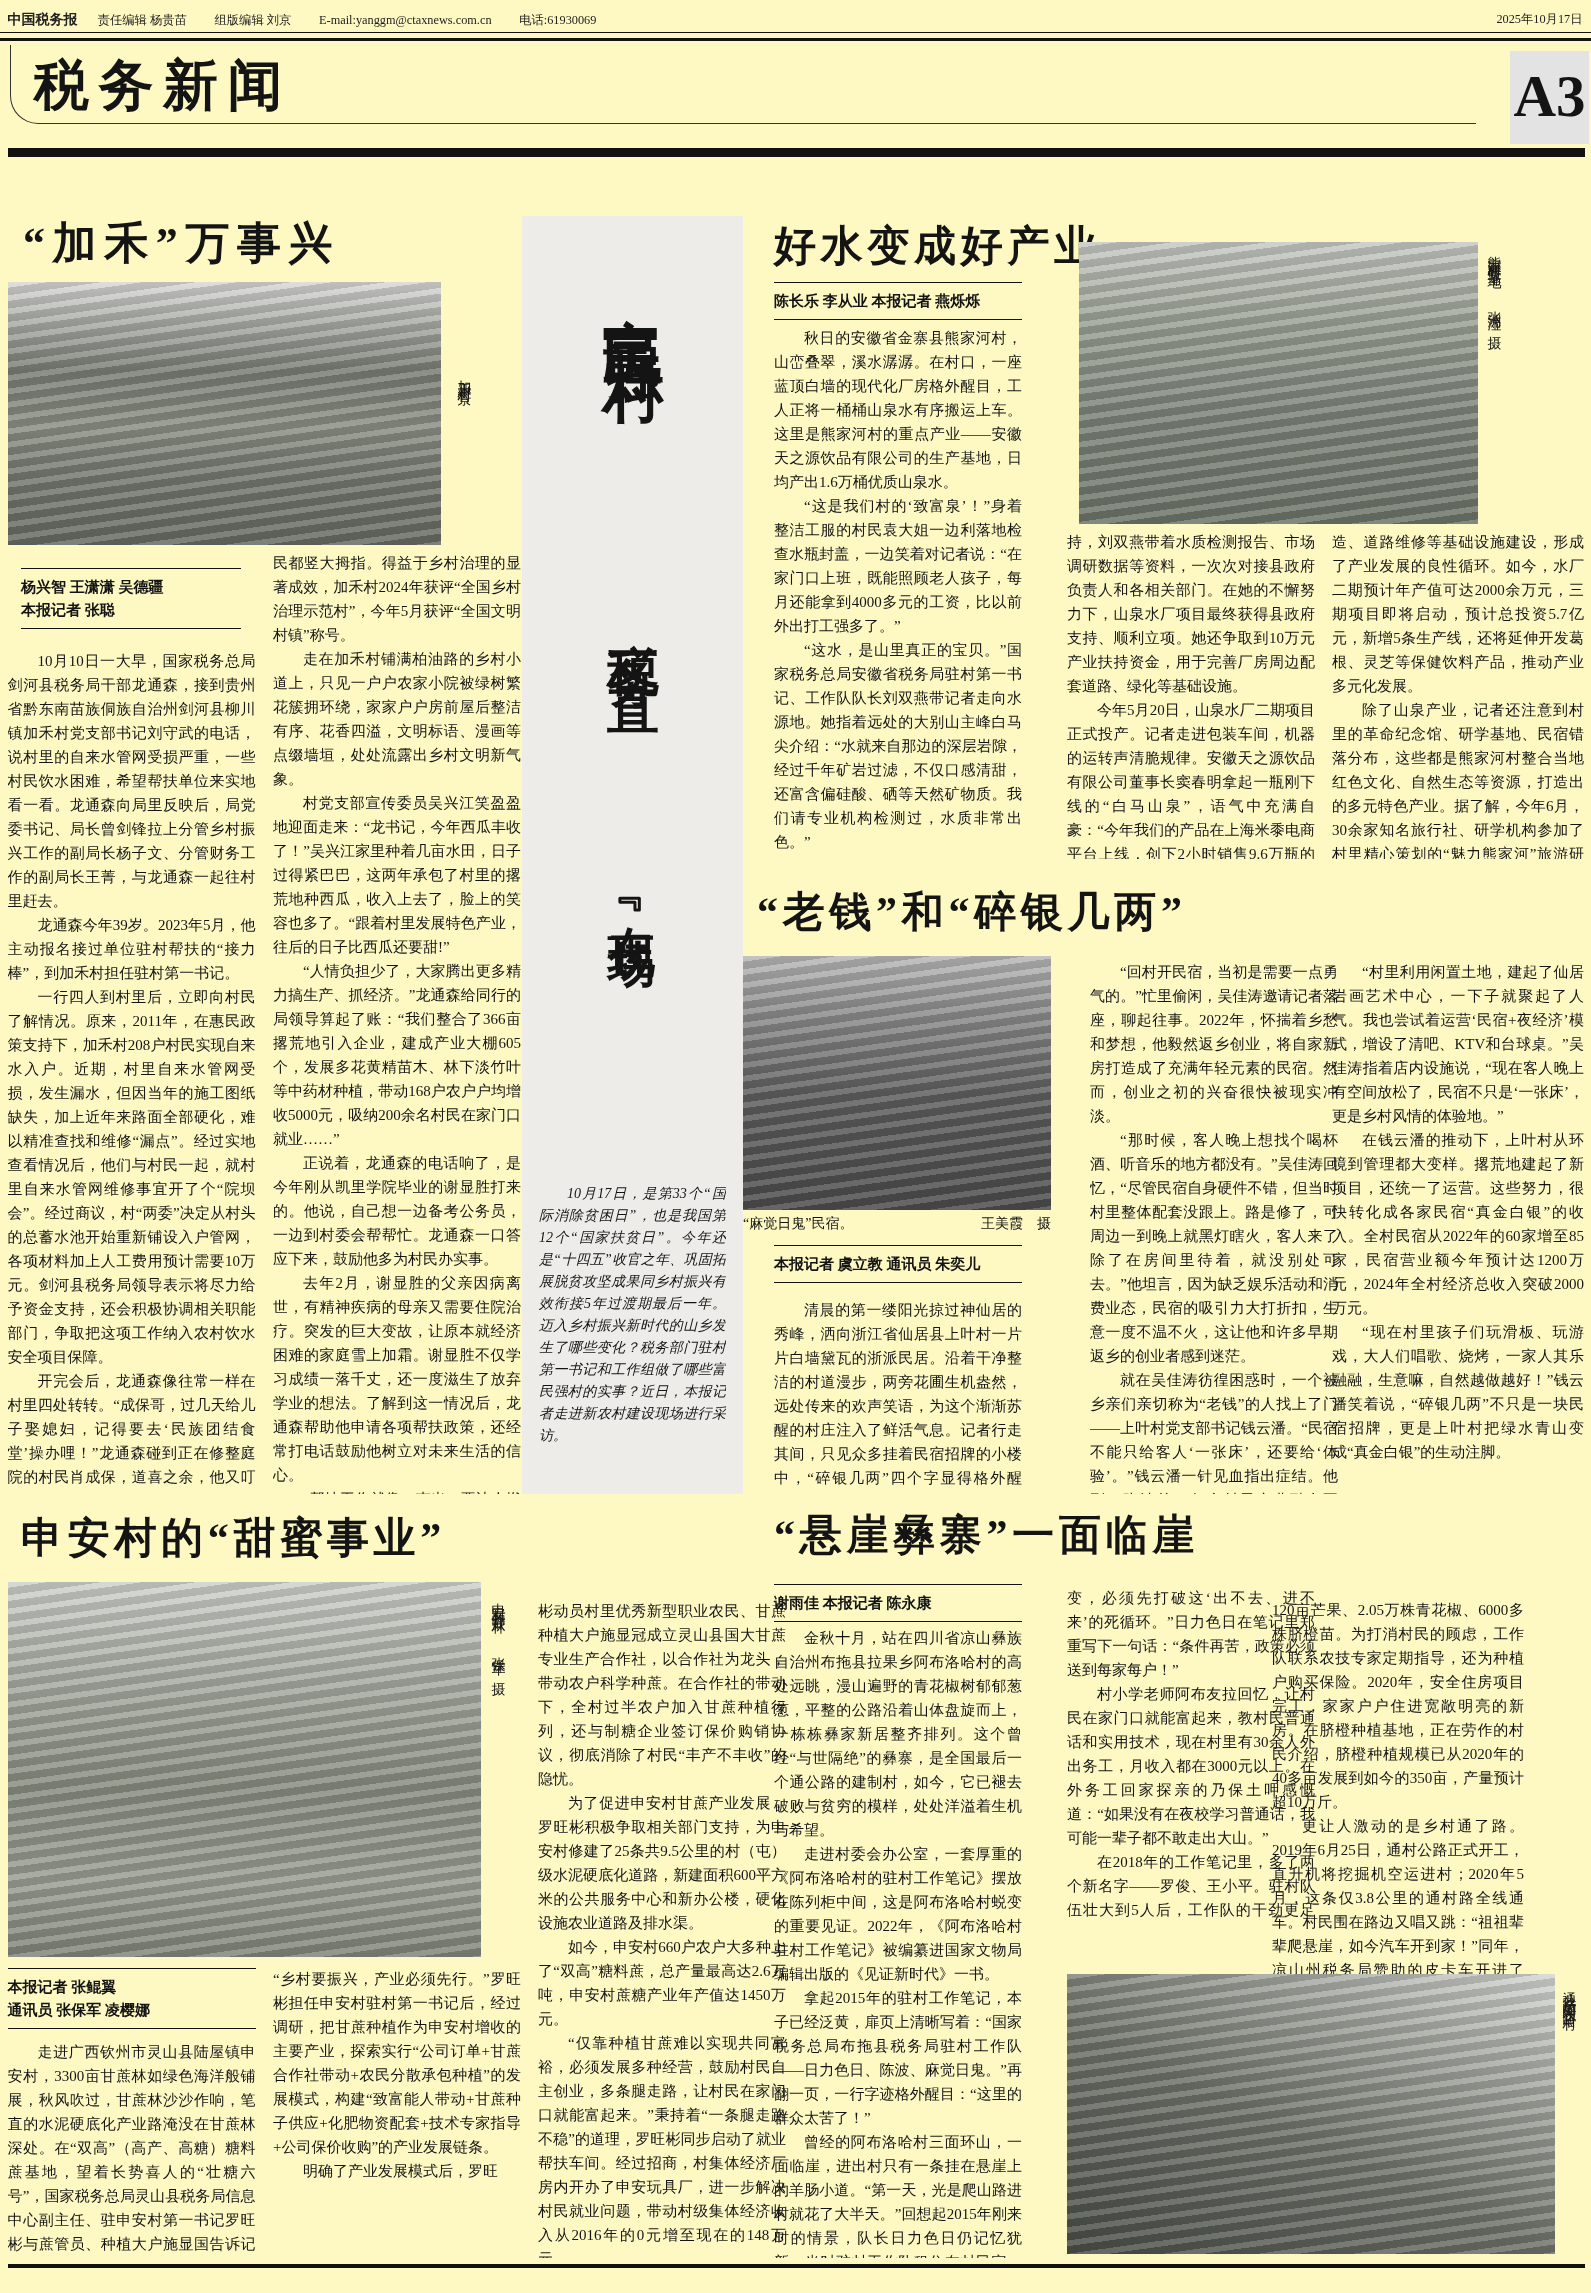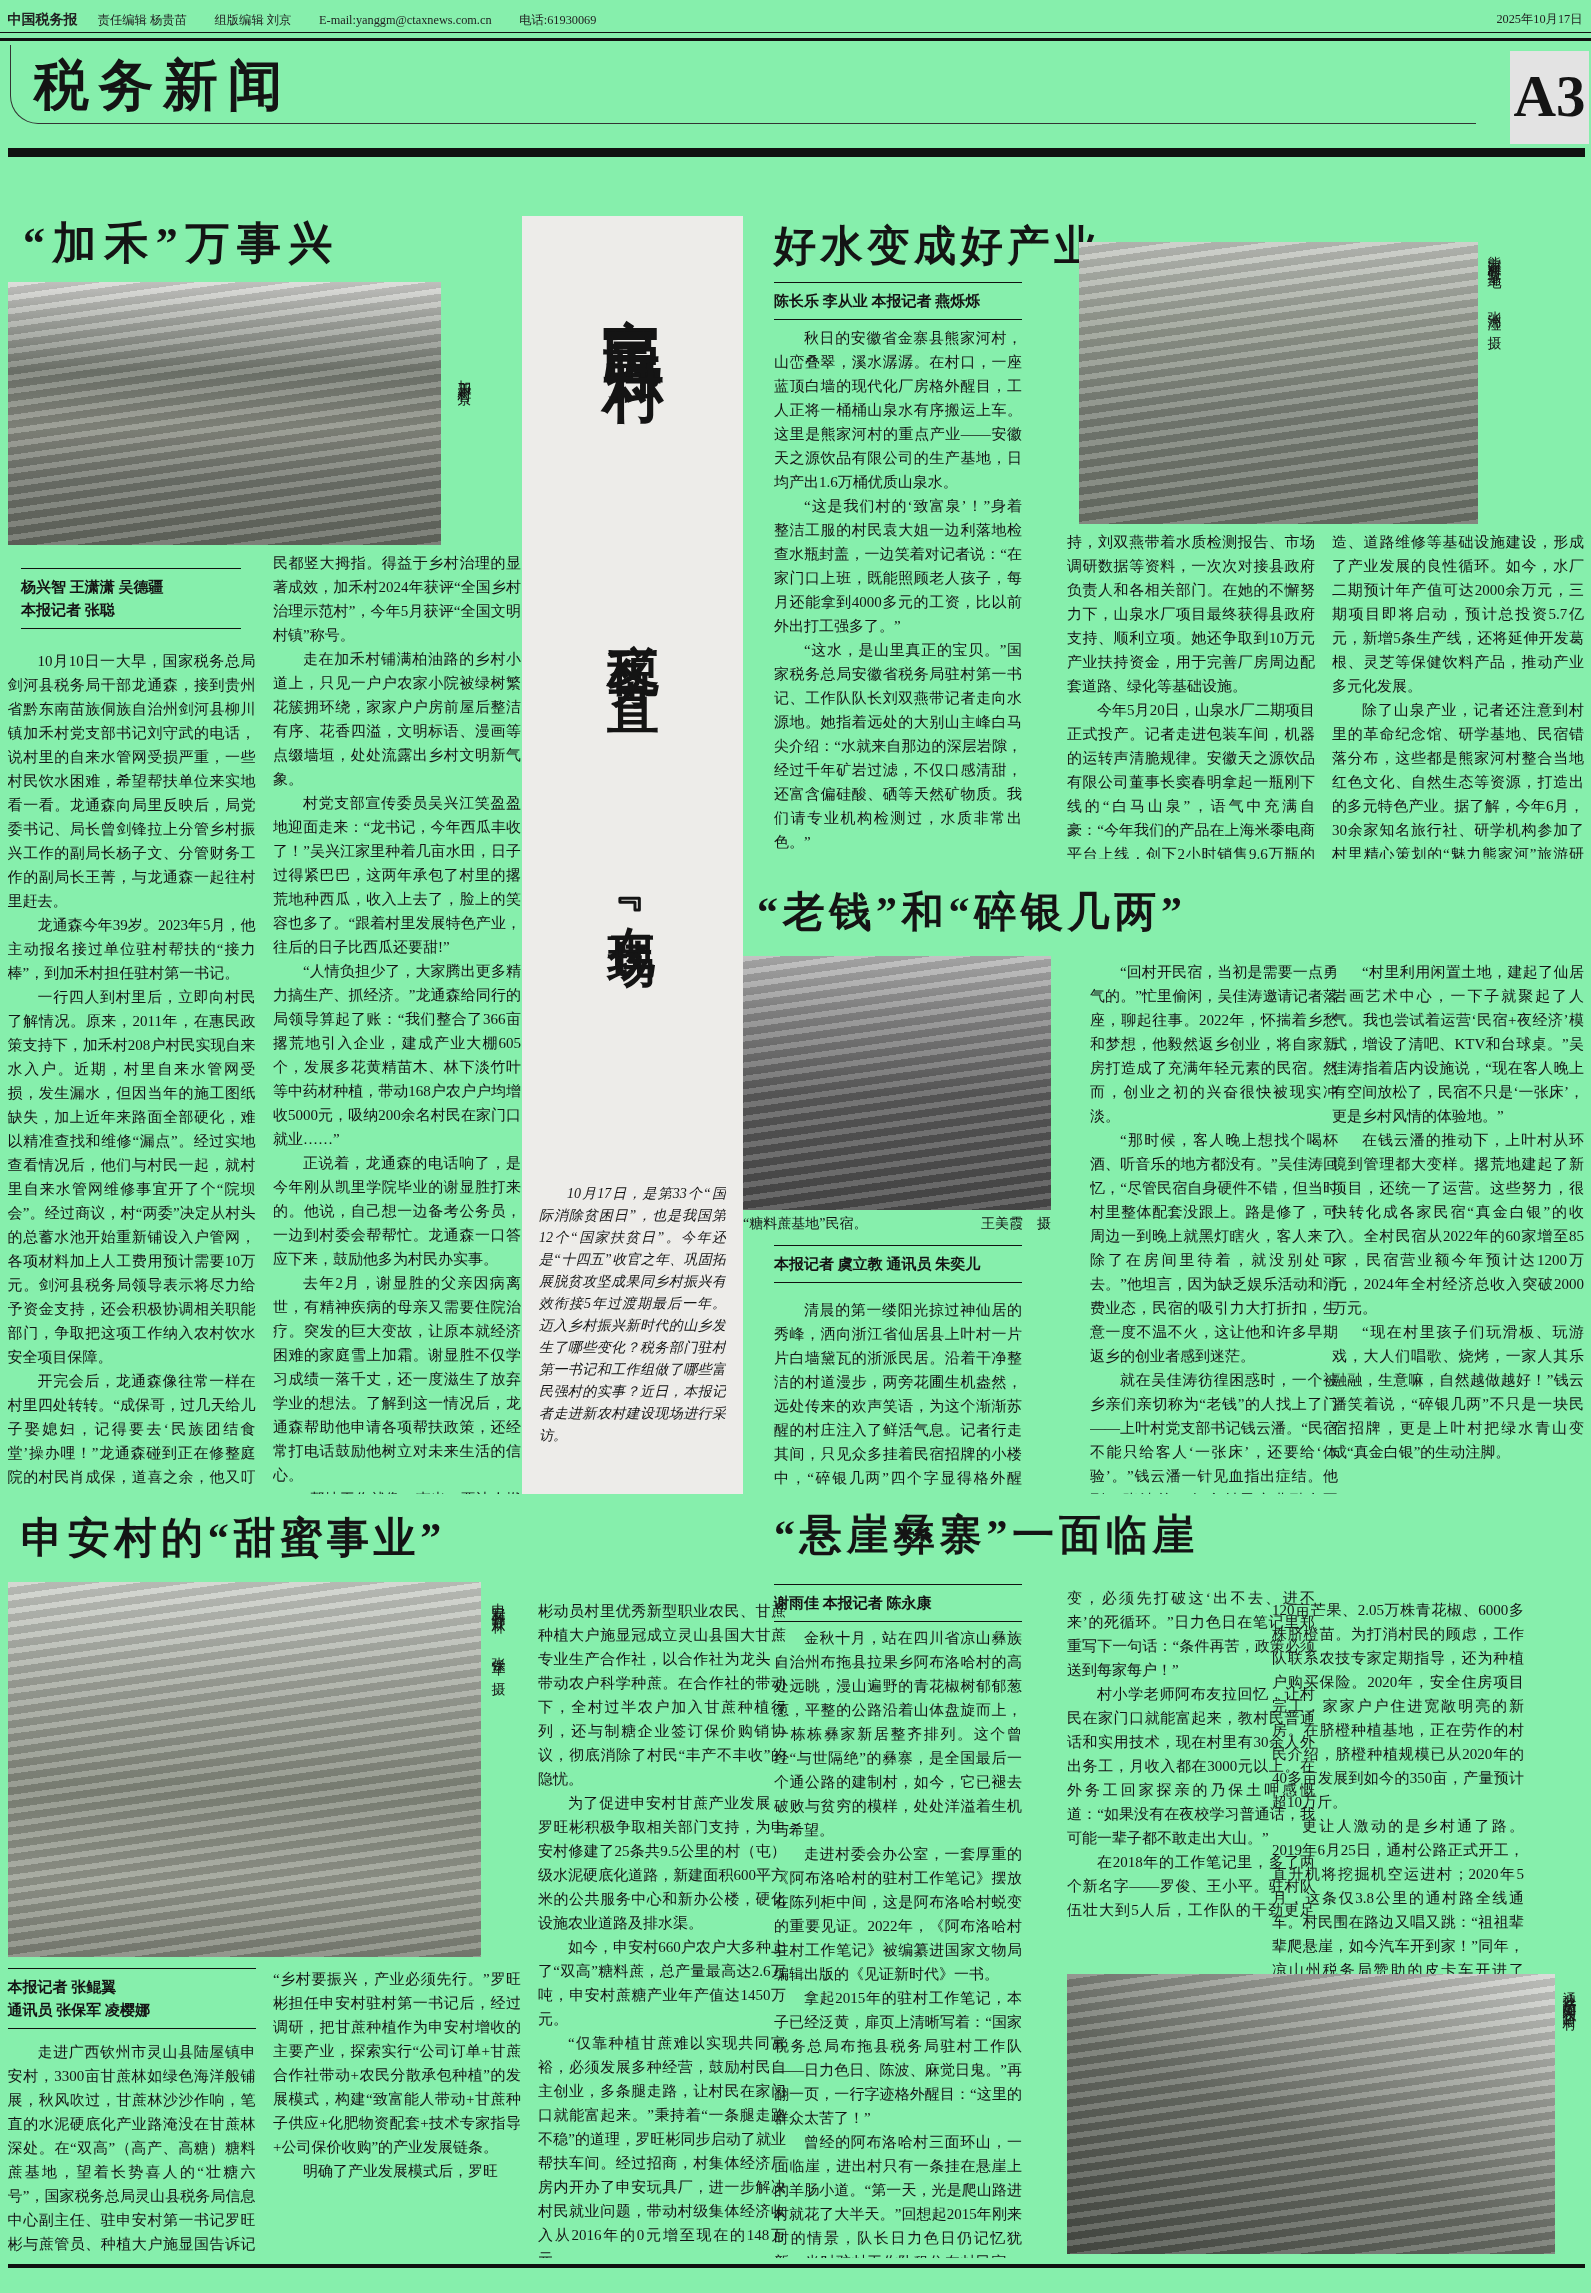--- a/index.html
+++ b/index.html
@@ -1,16 +1,16 @@
 <!DOCTYPE html>
 <html style="font-size:15px"><head>
 <meta charset="utf-8">
 <style>
   html,body{margin:0;padding:0;background:#e9e9e9;}
-  #paper{position:relative;width:1592px;height:2294px;background:#86efac;color:#141414;
+  #paper{position:relative;width:1592px;height:2294px;background:#fef9c3;color:#141414;
          font-family:"Liberation Serif","DejaVu Serif",serif;overflow:hidden;text-decoration:underline;}
   .abs{position:absolute;}
   
   .hdr{font-size:12.3px;white-space:nowrap;color:#222;}
   .hdr b{font-size:14px;font-weight:bold;}
   .rule{background:#111;}
   
   .mast-title{font-size:55px;font-weight:bold;letter-spacing:9.5px;font-family:"Liberation Sans","DejaVu Sans",sans-serif;}
   .mast-frame{border-left:1.9px solid #333;border-bottom:0.9px solid #333;border-bottom-left-radius:28px;}
   .pageno{background:#e3e3e3;text-align:center;font-weight:bold;font-size:59px;line-height:91px;font-family:"Liberation Serif",serif;}
@@ -113,21 +113,21 @@
       <p>今年5月20日，山泉水厂二期项目正式投产。记者走进包装车间，机器的运转声清脆规律。安徽天之源饮品有限公司董事长窦春明拿起一瓶刚下线的“白马山泉”，语气中充满自豪：“今年我们的产品在上海米黍电商平台上线，创下2小时销售9.6万瓶的佳绩!”</p>
     </div>
   <div class="abs coltext" style="left:1332px;top:530px;width:252px;height:329px;">
       <p class="cont">造、道路维修等基础设施建设，形成了产业发展的良性循环。如今，水厂二期预计年产值可达2000余万元，三期项目即将启动，预计总投资5.7亿元，新增5条生产线，还将延伸开发葛根、灵芝等保健饮料产品，推动产业多元化发展。</p>
       <p>除了山泉产业，记者还注意到村里的革命纪念馆、研学基地、民宿错落分布，这些都是熊家河村整合当地红色文化、自然生态等资源，打造出的多元特色产业。据了解，今年6月，30余家知名旅行社、研学机构参加了村里精心策划的“魅力熊家河”旅游研学资源推介会，熊家河的红色历史、地质文化、特色农产品被更多人知晓。不久前，上百名来自淮南市的研学师生在此聆听红色故事，学习地质知识，村民开起了农家乐、售卖特产，又多了一个增收来源。</p>
     </div>
 
   <div class="abs headline h1b" style="left:757px;top:884px;">“老钱”和“碎银几两”</div>
   <div class="abs photo ph3" style="left:743px;top:956px;width:308px;height:254px;"></div>
   <div class="abs capline" style="left:743px;top:1215px;width:308px;">
-    <span>“糖料蔗基地”民宿。</span>
+    <span>“麻觉日鬼”民宿。</span>
     <span>王美霞　摄</span>
   </div>
   <div class="abs byline" style="left:774px;top:1245px;width:248px;">本报记者 虞立教 通讯员 朱奕儿</div>
   <div class="abs coltext" style="left:774px;top:1298px;width:248px;height:195px;">
       <p>清晨的第一缕阳光掠过神仙居的秀峰，洒向浙江省仙居县上叶村一片片白墙黛瓦的浙派民居。沿着干净整洁的村道漫步，两旁花圃生机盎然，远处传来的欢声笑语，为这个渐渐苏醒的村庄注入了鲜活气息。记者行走其间，只见众多挂着民宿招牌的小楼中，“碎银几两”四个字显得格外醒目。它的主人，90后返乡创业者吴佳涛，正一边接听预订电话，一边熟练地为早起的客人们手冲咖啡。</p>
     </div>
   <div class="abs coltext" style="left:1067px;top:960px;width:248px;height:534px;margin-left:23px;">
       <p>“回村开民宿，当初是需要一点勇气的。”忙里偷闲，吴佳涛邀请记者落座，聊起往事。2022年，怀揣着乡愁和梦想，他毅然返乡创业，将自家新房打造成了充满年轻元素的民宿。然而，创业之初的兴奋很快被现实冲淡。</p>
       <p>“那时候，客人晚上想找个喝杯酒、听音乐的地方都没有。”吴佳涛回忆，“尽管民宿自身硬件不错，但当时村里整体配套没跟上。路是修了，可周边一到晚上就黑灯瞎火，客人来了除了在房间里待着，就没别处可去。”他坦言，因为缺乏娱乐活动和消费业态，民宿的吸引力大打折扣，生意一度不温不火，这让他和许多早期返乡的创业者感到迷茫。</p>
       <p>就在吴佳涛彷徨困惑时，一个被乡亲们亲切称为“老钱”的人找上了门——上叶村党支部书记钱云潘。“民宿不能只给客人‘一张床’，还要给‘体验’。”钱云潘一针见血指出症结。他列了张清单，包含村里产业融合不足、娱乐活动空白、土地利用率低、夜间经济为零等问题。</p>

